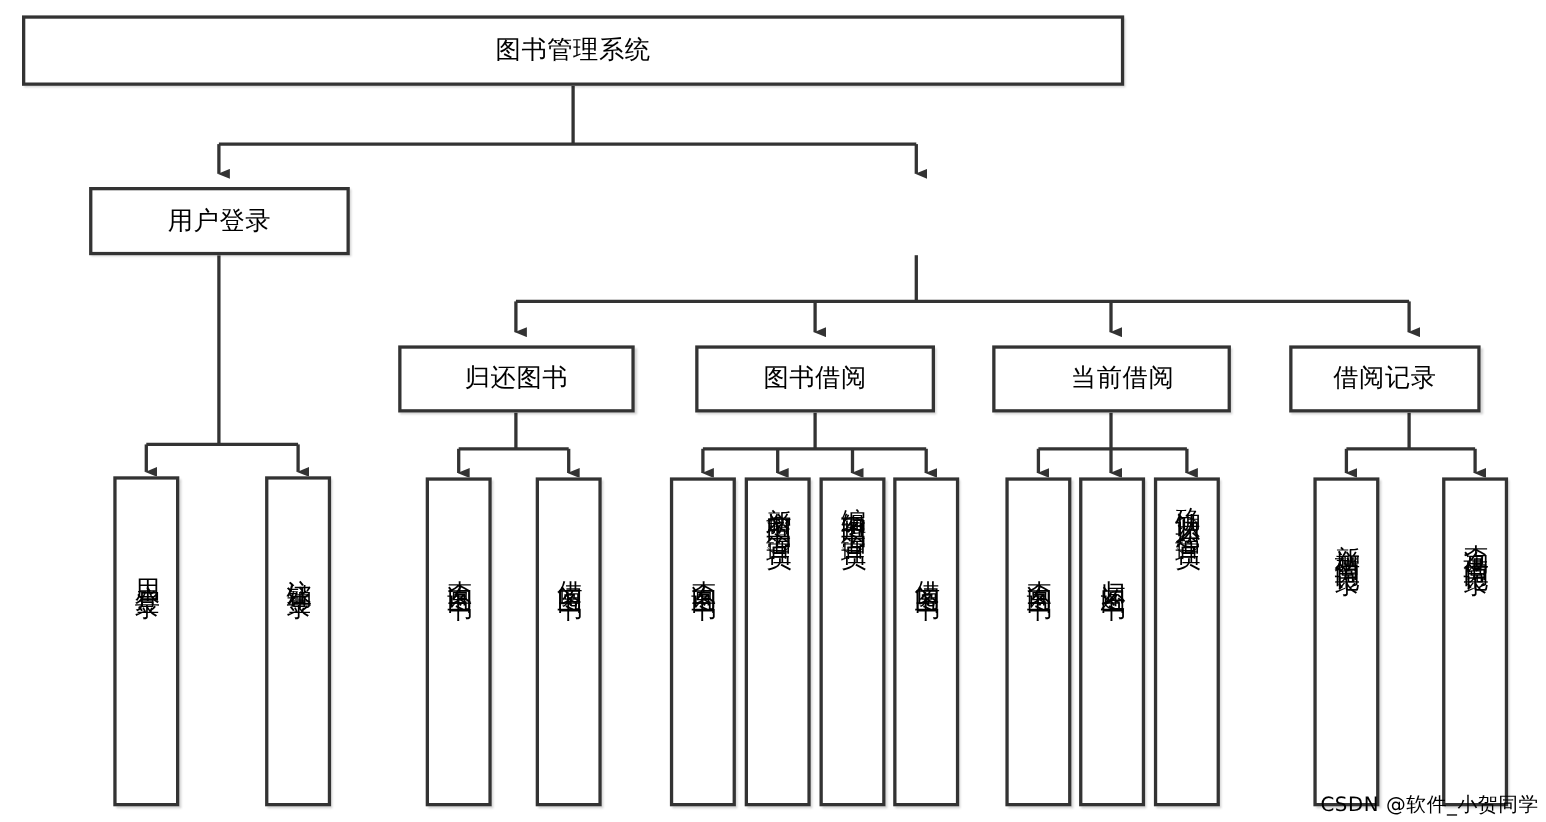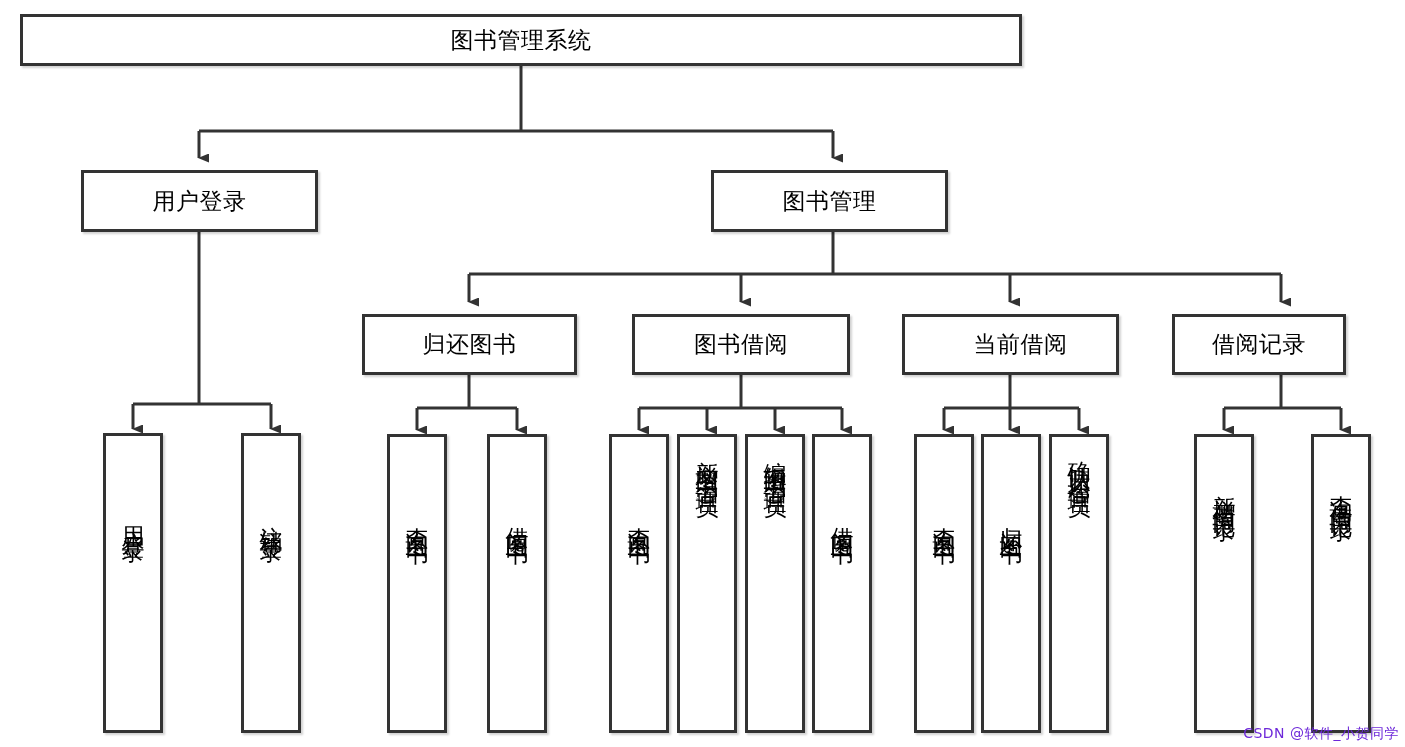--- a/index.html
+++ b/index.html
@@ -58,22 +58,22 @@
     text-orientation: upright;
     font-size: 23px;
     letter-spacing: 5px;
     line-height: 1;
     white-space: nowrap;
   }
   .watermark {
     position: absolute;
     right: 6px;
     bottom: 4px;
-    font-size: 14px;
-    color: #6d28d9;
+    font-size: 18px;
+    color: #000000;
     z-index: 20;
     white-space: nowrap;
     letter-spacing: 0.5px;
   }
 </style>
 </head>
 <body>
 
 <div id="canvas">
 
@@ -120,29 +120,26 @@
       <path d="M1010,408 L1010,430" marker-end="url(#arrow)"></path>
       <path d="M1079,408 L1079,430" marker-end="url(#arrow)"></path>
 
       <path d="M1281,375 L1281,408"></path>
       <path d="M1224,408 L1341,408"></path>
       <path d="M1224,408 L1224,430" marker-end="url(#arrow)"></path>
       <path d="M1341,408 L1341,430" marker-end="url(#arrow)"></path>
     </g>
   </svg>
 
-  <div class="node h root" style="left:20px; top:14px; width:1002px; height:52px;">
+  <div class="node h root" style="left:20px; top:14px; width:1002px; height:64px;">
     <span class="lbl">图书管理系统</span>
   </div>
 
   <div class="node h" style="left:81px; top:170px; width:237px; height:62px;">
     <span class="lbl">用户登录</span>
-  </div>
-  <div class="node h" style="left:711px; top:170px; width:237px; height:62px;">
-    <span class="lbl">图书管理</span>
   </div>
 
   <div class="node h" style="left:362px; top:314px; width:215px; height:61px;">
     <span class="lbl">归还图书</span>
   </div>
   <div class="node h" style="left:632px; top:314px; width:218px; height:61px;">
     <span class="lbl">图书借阅</span>
   </div>
   <div class="node h" style="left:902px; top:314px; width:217px; height:61px;padding-left:20px;">
     <span class="lbl">当前借阅</span>

